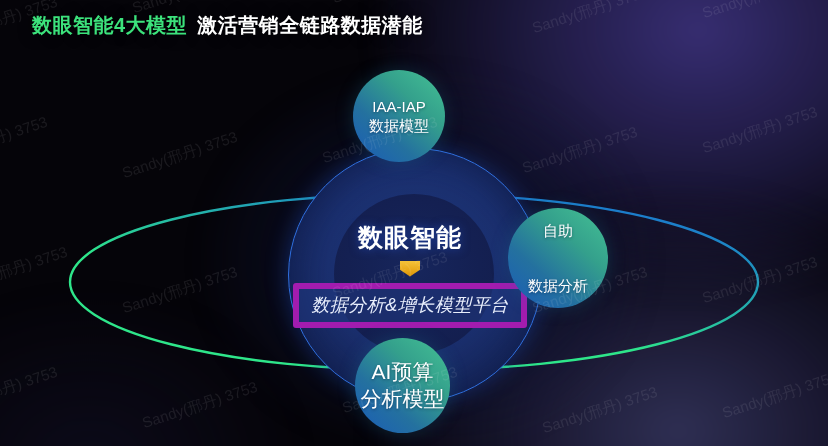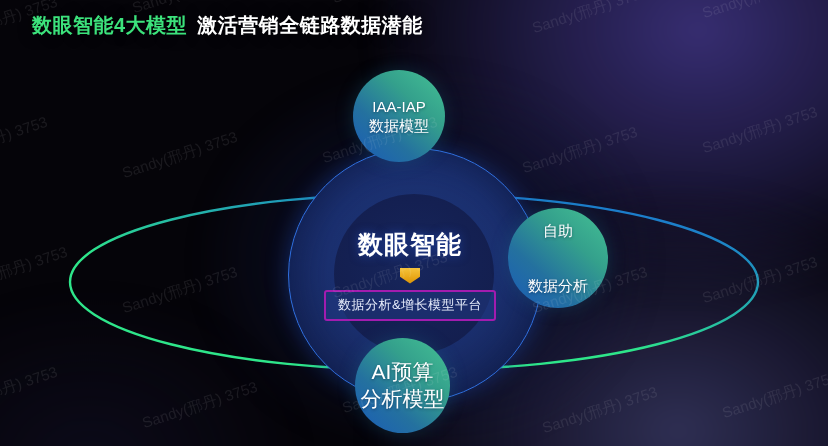--- a/index.html
+++ b/index.html
@@ -132,27 +132,28 @@
   }
   .chevron {
     width: 20px;
     height: 16px;
     margin: 7px 0 6px 0;
     background: linear-gradient(180deg, #f5c33a 0%, #e8a718 60%, #d89208 100%);
     clip-path: polygon(0% 0%, 100% 0%, 100% 58%, 50% 100%, 0% 58%);
   }
   .core-pill {
     padding: 4px 12px 5px 12px;
-    border: 2px solid #a21caf;
+    border: 6px solid #a21caf;
     border-radius: 3px;
     background: rgba(32,56,130,0.55);
     color: #e8eefc;
-    font-size: 13px;
+    font-size: 18px;
     letter-spacing: 0.5px;
     white-space: nowrap;
+    font-style: italic;
   }
 
   
   .bubble {
     position: absolute;
     border-radius: 50%;
     display: flex;
     flex-direction: column;
     align-items: center;
     justify-content: center;

